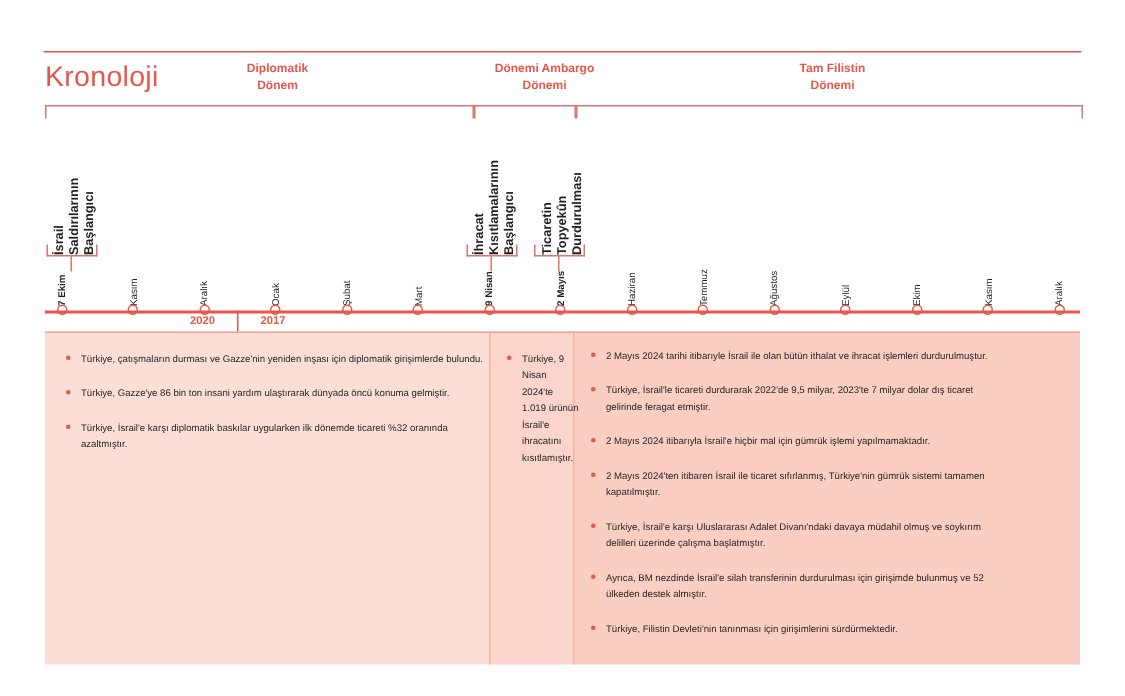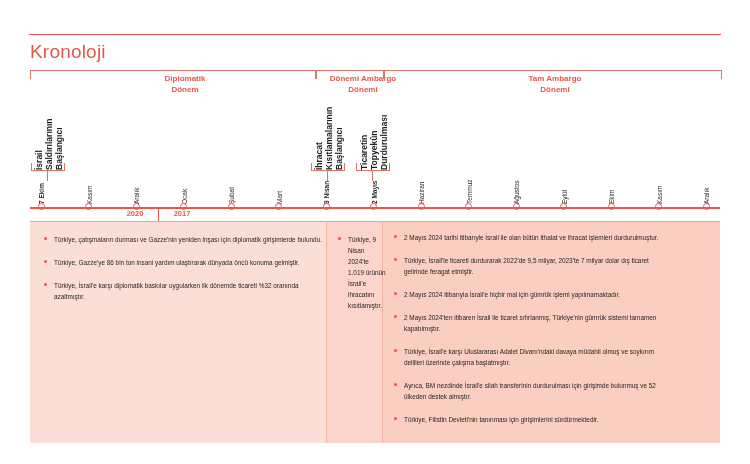--- a/index.html
+++ b/index.html
@@ -20,21 +20,20 @@
   .title-rule{
     position:absolute;left:29px;top:34px;width:692px;height:1px;
     background:#e8564a;
   }
 
   
   .period-label{
     position:absolute;text-align:center;
     font-size:8px;line-height:10.5px;font-weight:bold;color:#e8564a;
     top:41px;
-    margin-top:33px;
   }
 
   
   .bracket{
     position:absolute;top:70px;height:8px;
     border:1px solid #d9776d;border-bottom:none;
   }
 
   
   .ev{
@@ -122,21 +121,21 @@
 
   <div class="period-label" style="left:120px;width:130px;">
     <div>Diplomatik</div>
     <div>Dönem</div>
   </div>
   <div class="period-label" style="left:298px;width:130px;">
     <div>Dönemi Ambargo</div>
     <div>Dönemi</div>
   </div>
   <div class="period-label" style="left:490px;width:130px;">
-    <div>Tam Ambargo</div>
+    <div>Tam Filistin</div>
     <div>Dönemi</div>
   </div>
 
   <div class="bracket" style="left:30px;width:284px;"></div>
   <div class="bracket" style="left:316px;width:66px;"></div>
   <div class="bracket" style="left:384px;width:336px;"></div>
 
   <div class="ev" style="left:34px;top:92px;height:78px;"><span>İsrail</span>
 <span>Saldırılarının</span>
 <span>Başlangıcı</span></div>

